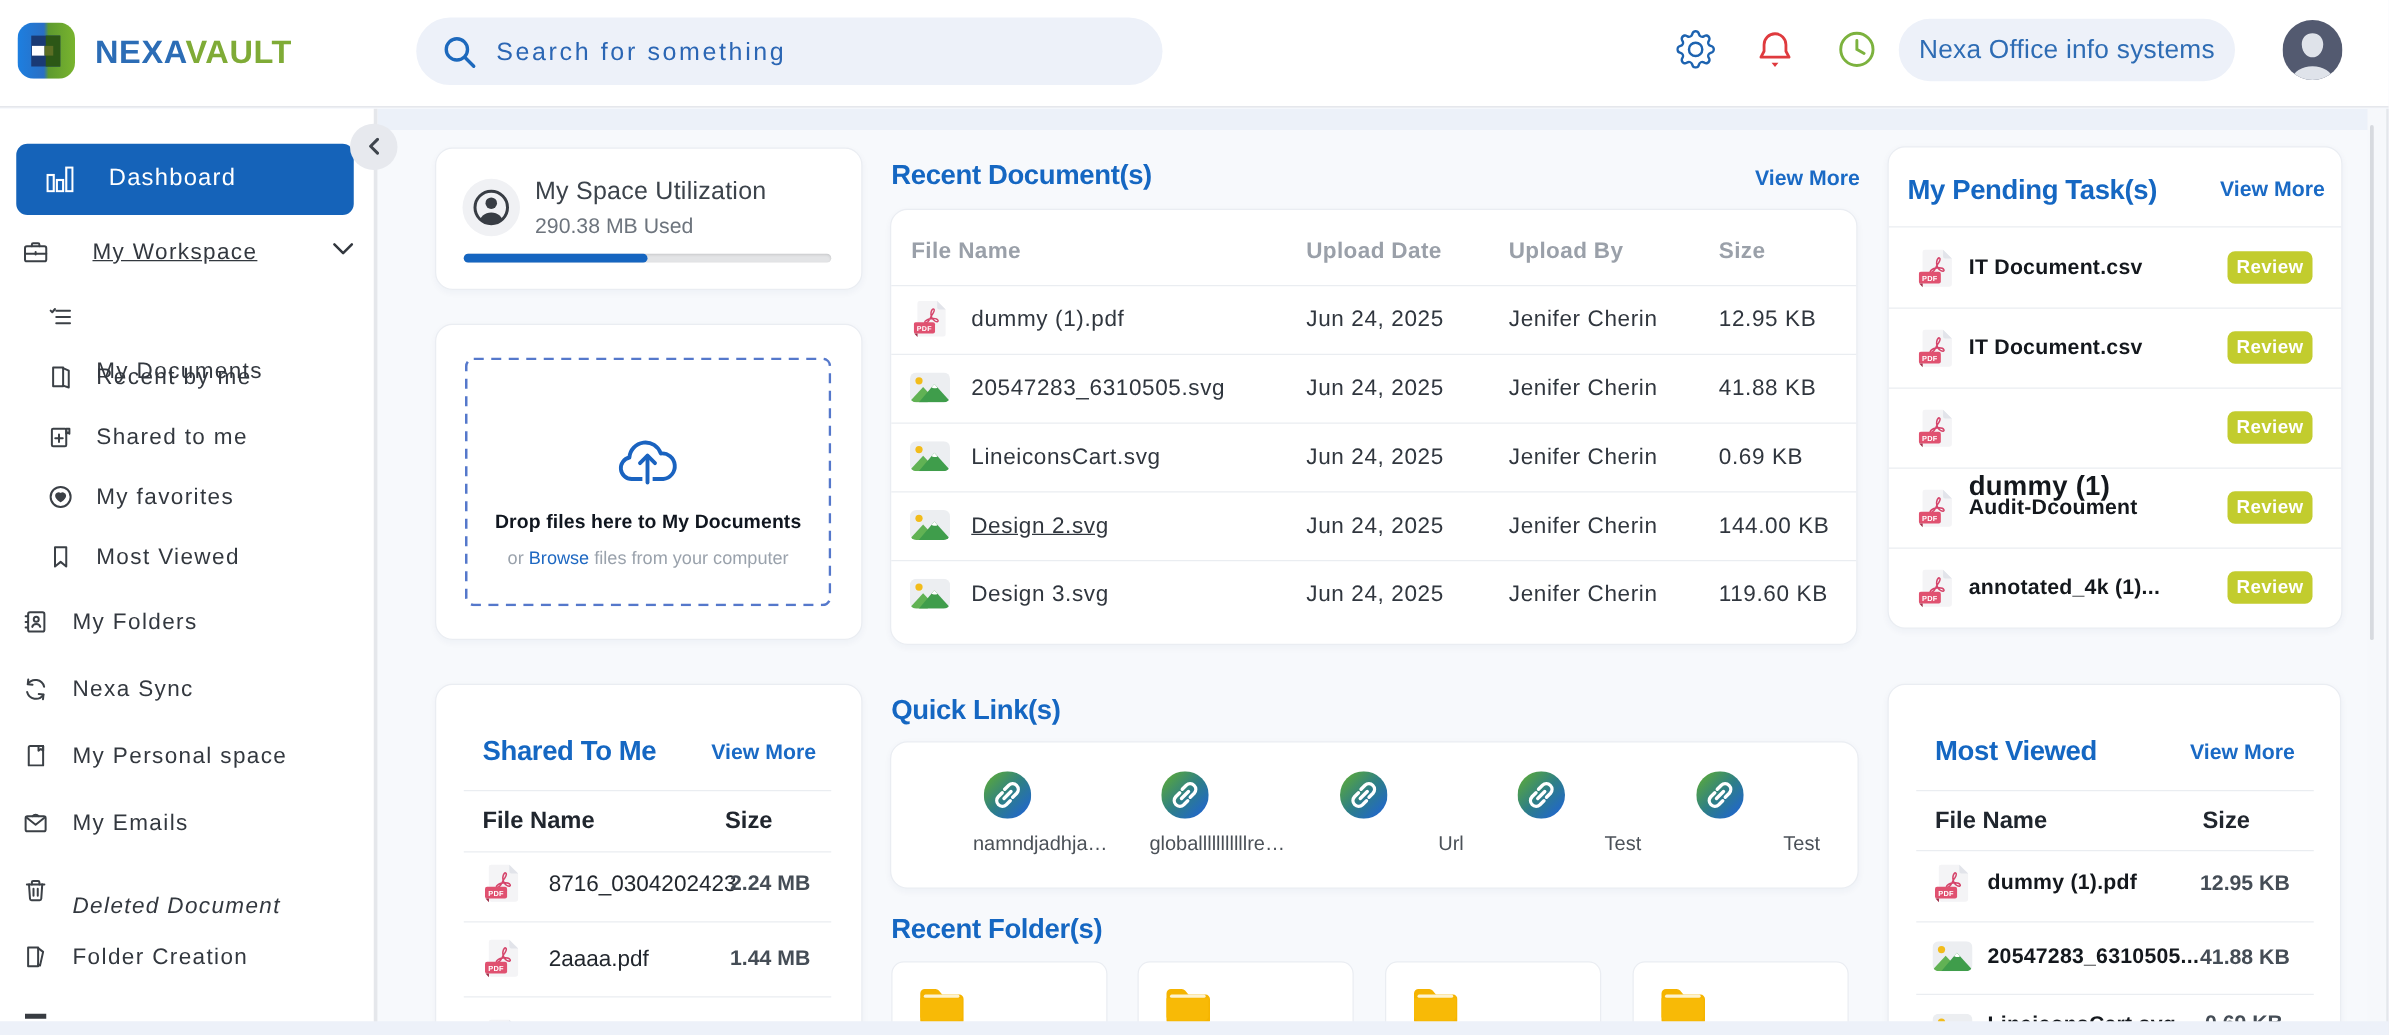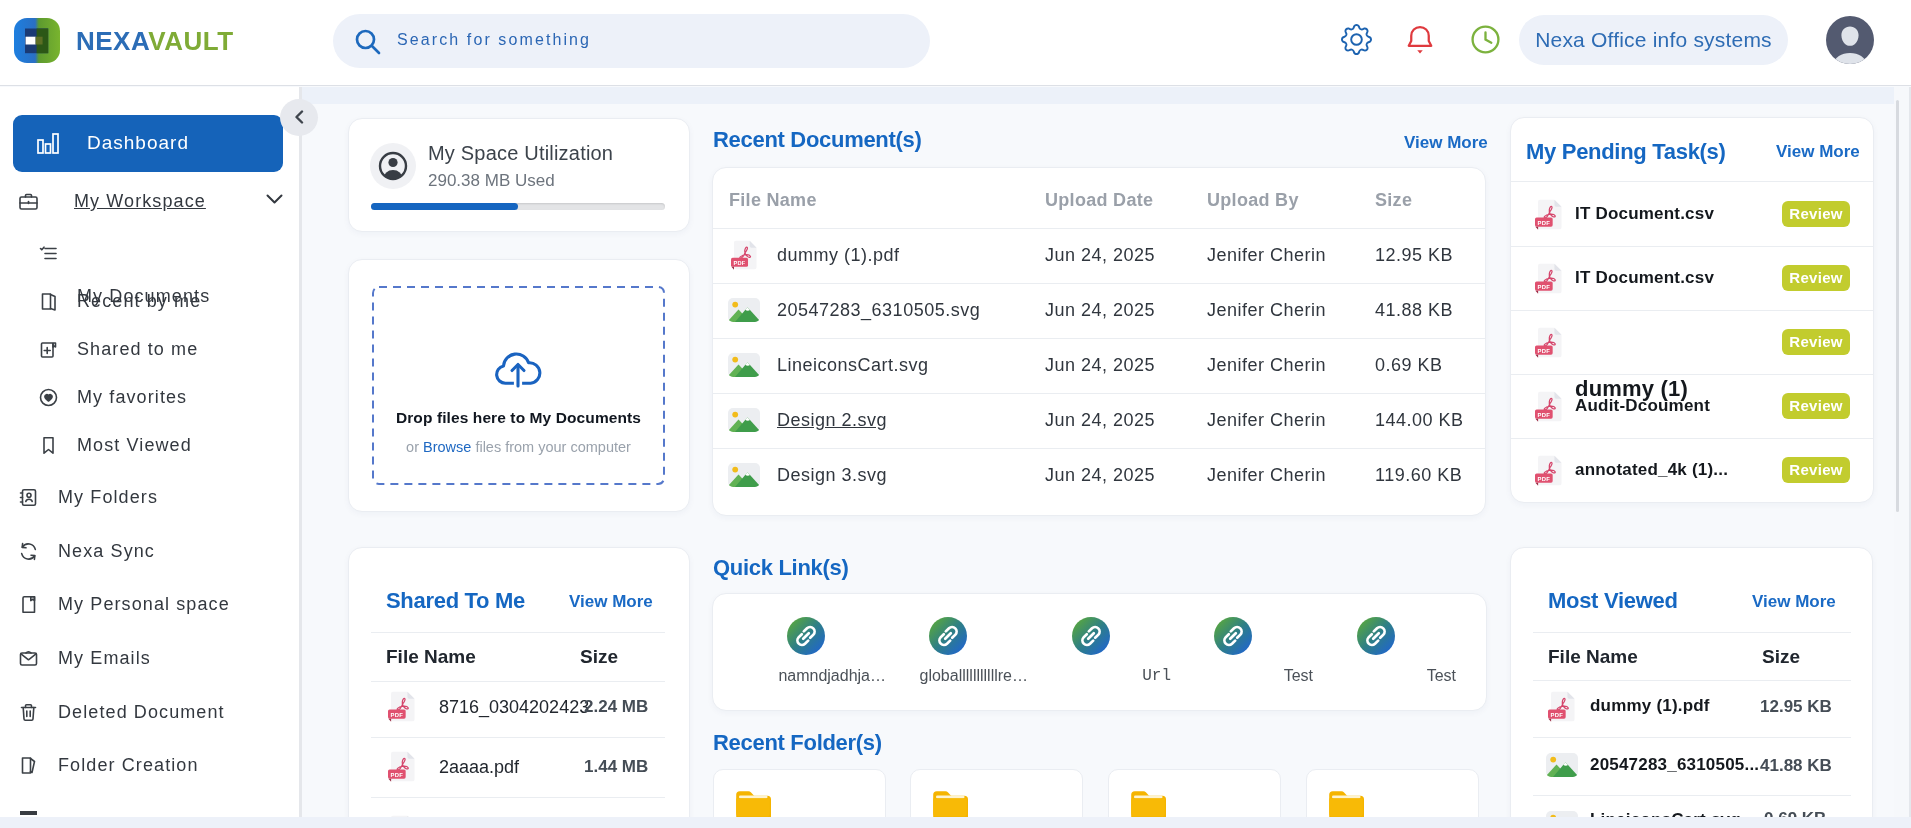--- a/index.html
+++ b/index.html
@@ -13,21 +13,21 @@
 .thead { position:absolute; font-size:18px; font-weight:bold; color:#9aa0a9; letter-spacing:0.3px; }
 .trow { position:absolute; font-size:18px; color:#30363e; letter-spacing:0.5px; }
 .chead { position:absolute; font-size:19px; font-weight:bold; color:#20262e; }
 .cname { position:absolute; font-size:18px; color:#22272e; }
 .csize { position:absolute; font-size:17px; font-weight:bold; color:#454d56; }
 #header { position:absolute; left:0; top:0; width:1911px; height:86px; background:#fff; border-bottom:1px solid #dde0e6; z-index:30; }
 #strip { position:absolute; left:0; top:87px; width:1911px; height:17px; background:#ecf1f9; z-index:1; }
 #logo-text { position:absolute; left:76px; top:26px; font-size:26px; font-weight:bold; letter-spacing:0.5px; }
 #logo-text .n { color:#2c6db6; } #logo-text .v { color:#7fab36; }
 #search { position:absolute; left:333px; top:14px; width:597px; height:54px; background:#edf1f9; border-radius:27px; }
-#search .txt { position:absolute; left:64px; top:17px; font-size:16px; color:#2b66b4; letter-spacing:2.1px; }
+#search .txt { position:absolute; left:64px; top:17px; font-size:20px; color:#2b66b4; letter-spacing:2.1px; }
 #chip { position:absolute; left:1519px; top:15px; width:269px; height:50px; background:#edf1f9; border-radius:25px; text-align:center; line-height:50px; font-size:21px; color:#2e6cb4; letter-spacing:0.2px; }
 #sidebar { position:absolute; left:0; top:87px; width:302px; height:741px; background:#fff; z-index:10; }
 #sidebar-edge { position:absolute; left:299px; top:87px; width:3px; height:741px; background:#e5e7eb; z-index:11; }
 #collapse { position:absolute; left:280px; top:99px; width:38px; height:37px; border-radius:50%; background:#e7e9ee; z-index:40; text-align:center; }
 #dash-item { position:absolute; left:13px; top:115px; width:270px; height:57px; background:#1563b9; border-radius:9px; color:#fff; z-index:12; }
 #dash-item span { position:absolute; left:74px; top:17px; font-size:19px; letter-spacing:1px; }
 .side-item { position:absolute; font-size:18px; color:#33383f; letter-spacing:1.1px; z-index:12; }
 .review { position:absolute; width:68px; height:26px; background:#c2cc2e; border-radius:6px; color:#fff; font-size:15px; font-weight:bold; text-align:center; line-height:26px; letter-spacing:0.3px; }
 .qlabel { position:absolute; width:160px; text-align:right; font-size:16px; color:#4b5158; }
 .fcard { position:absolute; top:769px; width:173px; height:70px; background:#fff; border:1px solid #eaedf2; border-radius:10px; }
@@ -180,21 +180,21 @@
       </svg></span>
     <span class="abs" style="left:40px;top:0px;">My Emails</span>
   </div>
 <div class="side-item" style="left:18px;top:702px;width:283px;height:21px;">
     <span class="abs" style="left:0;top:0"><svg width="21" height="21" viewBox="0 0 21 21" fill="none" stroke="#3b4046" stroke-width="1.6" stroke-linecap="round" stroke-linejoin="round">
         <path d="M3.5 5.5 h14"></path>
         <path d="M7.5 5.5 V3.8 a1 1 0 0 1 1-1 h4 a1 1 0 0 1 1 1 V5.5"></path>
         <path d="M5.2 5.5 l0.8 11.5 a1.3 1.3 0 0 0 1.3 1.2 h6.4 a1.3 1.3 0 0 0 1.3-1.2 l0.8-11.5"></path>
         <path d="M8.8 9 v5.5 M12.2 9 v5.5"></path>
       </svg></span>
-    <span class="abs" style="left:40px;top:0px;">Deleted Document</span>
+    <span class="abs" style="left:40px;top:12px;font-style:italic;">Deleted Document</span>
   </div>
 <div class="side-item" style="left:18px;top:755px;width:283px;height:21px;">
     <span class="abs" style="left:0;top:0"><svg width="21" height="21" viewBox="0 0 21 21" fill="none" stroke="#3b4046" stroke-width="1.6" stroke-linecap="round" stroke-linejoin="round">
         <path d="M4.5 3 h8 v15 h-8 Z"></path>
         <path d="M12.5 3.5 l4 3 -2.5 11 -1.5-1"></path>
       </svg></span>
     <span class="abs" style="left:40px;top:0px;">Folder Creation</span>
   </div>
 <div class="abs" style="left:20px;top:811px;width:17px;height:4px;background:#383c42;z-index:12;"></div>
 <div class="card" style="left:348px;top:118px;width:342px;height:114px;"></div>
@@ -415,21 +415,21 @@
         <stop offset="0.95" stop-color="#1f63d4"></stop>
 </linearGradient>
     </defs>
 <circle cx="19" cy="19" r="19" fill="url(#lk7)"></circle>
 <g fill="none" stroke="#fff" stroke-width="2.7" stroke-linecap="round">
 <path d="M16.2 21.8 l5.6-5.6"></path>
 <path d="M14.8 17.2 l-3.2 3.2 a4.53 4.53 0 0 0 6.4 6.4 l3.2-3.2"></path>
 <path d="M23.2 20.8 l3.2-3.2 a4.53 4.53 0 0 0 -6.4-6.4 l-3.2 3.2"></path>
 </g>
 </svg>
-<div class="qlabel" style="left:1011px;top:667px;font-family:Liberation Mono, monospace;">Url</div>
+<div class="qlabel" style="left:1011px;top:667px;">Url</div>
 <svg class="abs" style="left:1214px;top:617px" width="38" height="38" viewBox="0 0 38 38">
 <defs>
       <linearGradient id="lk8" x1="0" y1="0" x2="1" y2="1">
 <stop offset="0.08" stop-color="#5aa83c"></stop>
         <stop offset="0.5" stop-color="#2e7f86"></stop>
         <stop offset="0.95" stop-color="#1f63d4"></stop>
 </linearGradient>
     </defs>
 <circle cx="19" cy="19" r="19" fill="url(#lk8)"></circle>
 <g fill="none" stroke="#fff" stroke-width="2.7" stroke-linecap="round">

